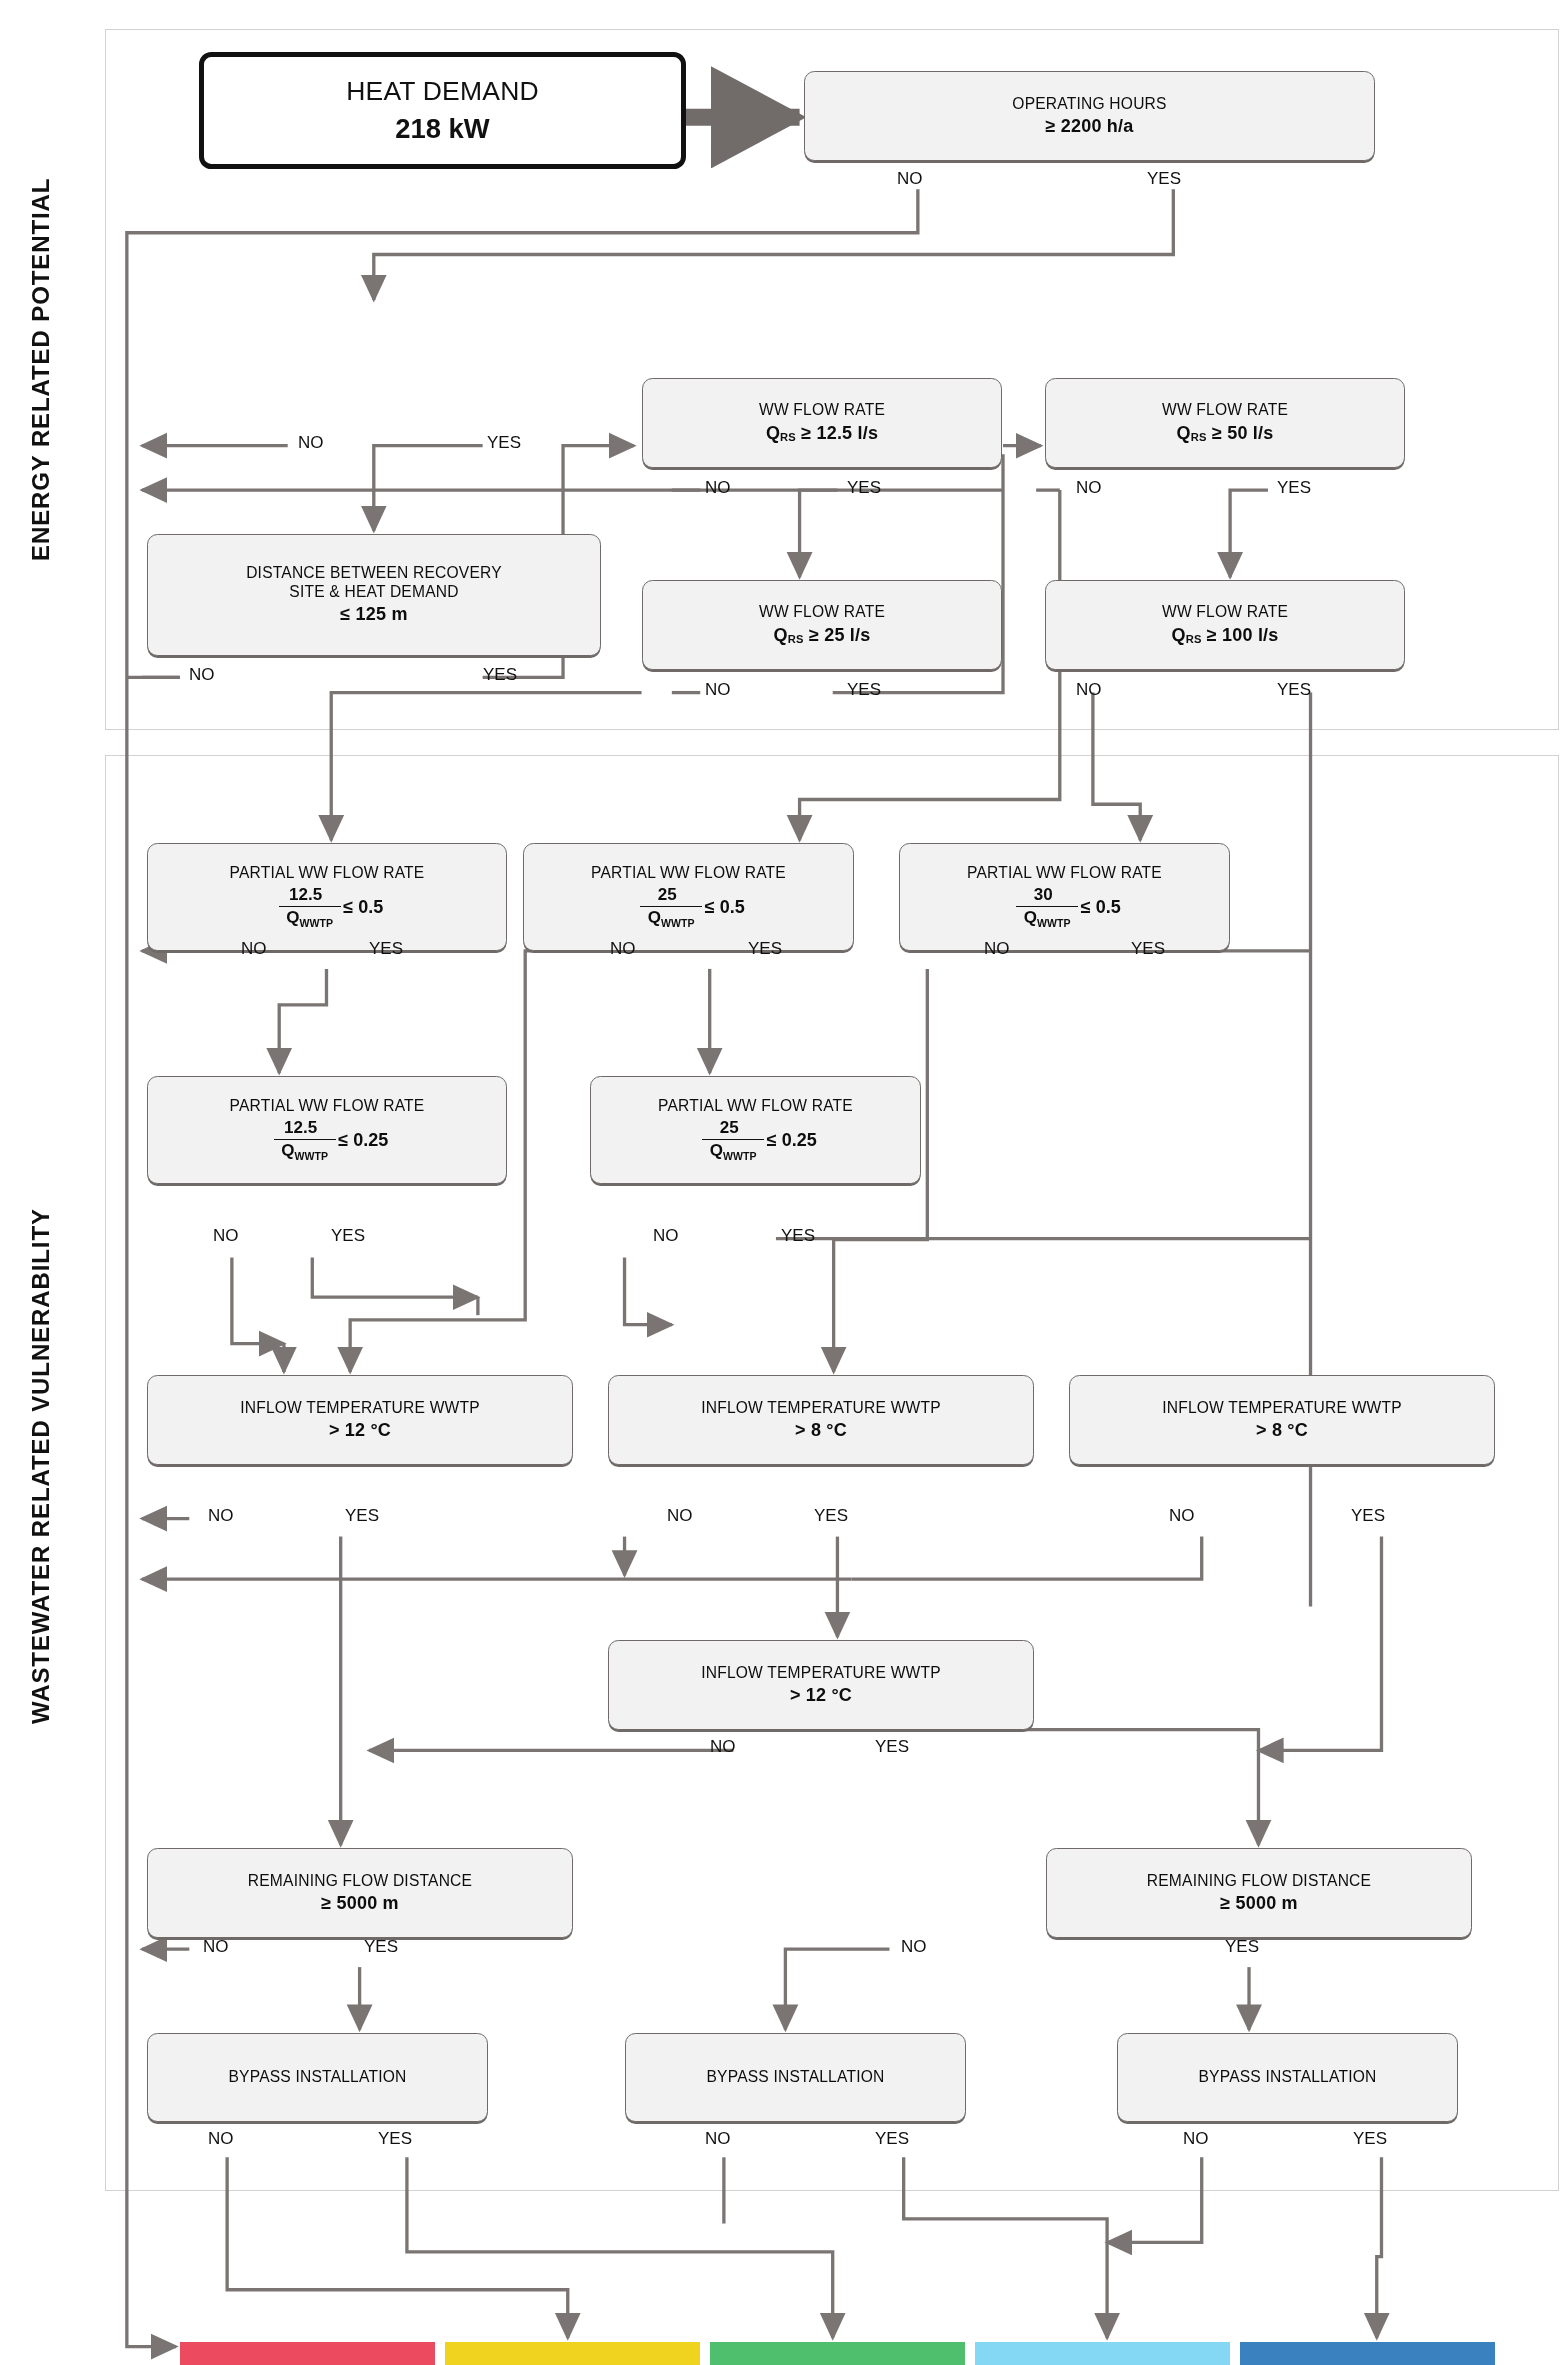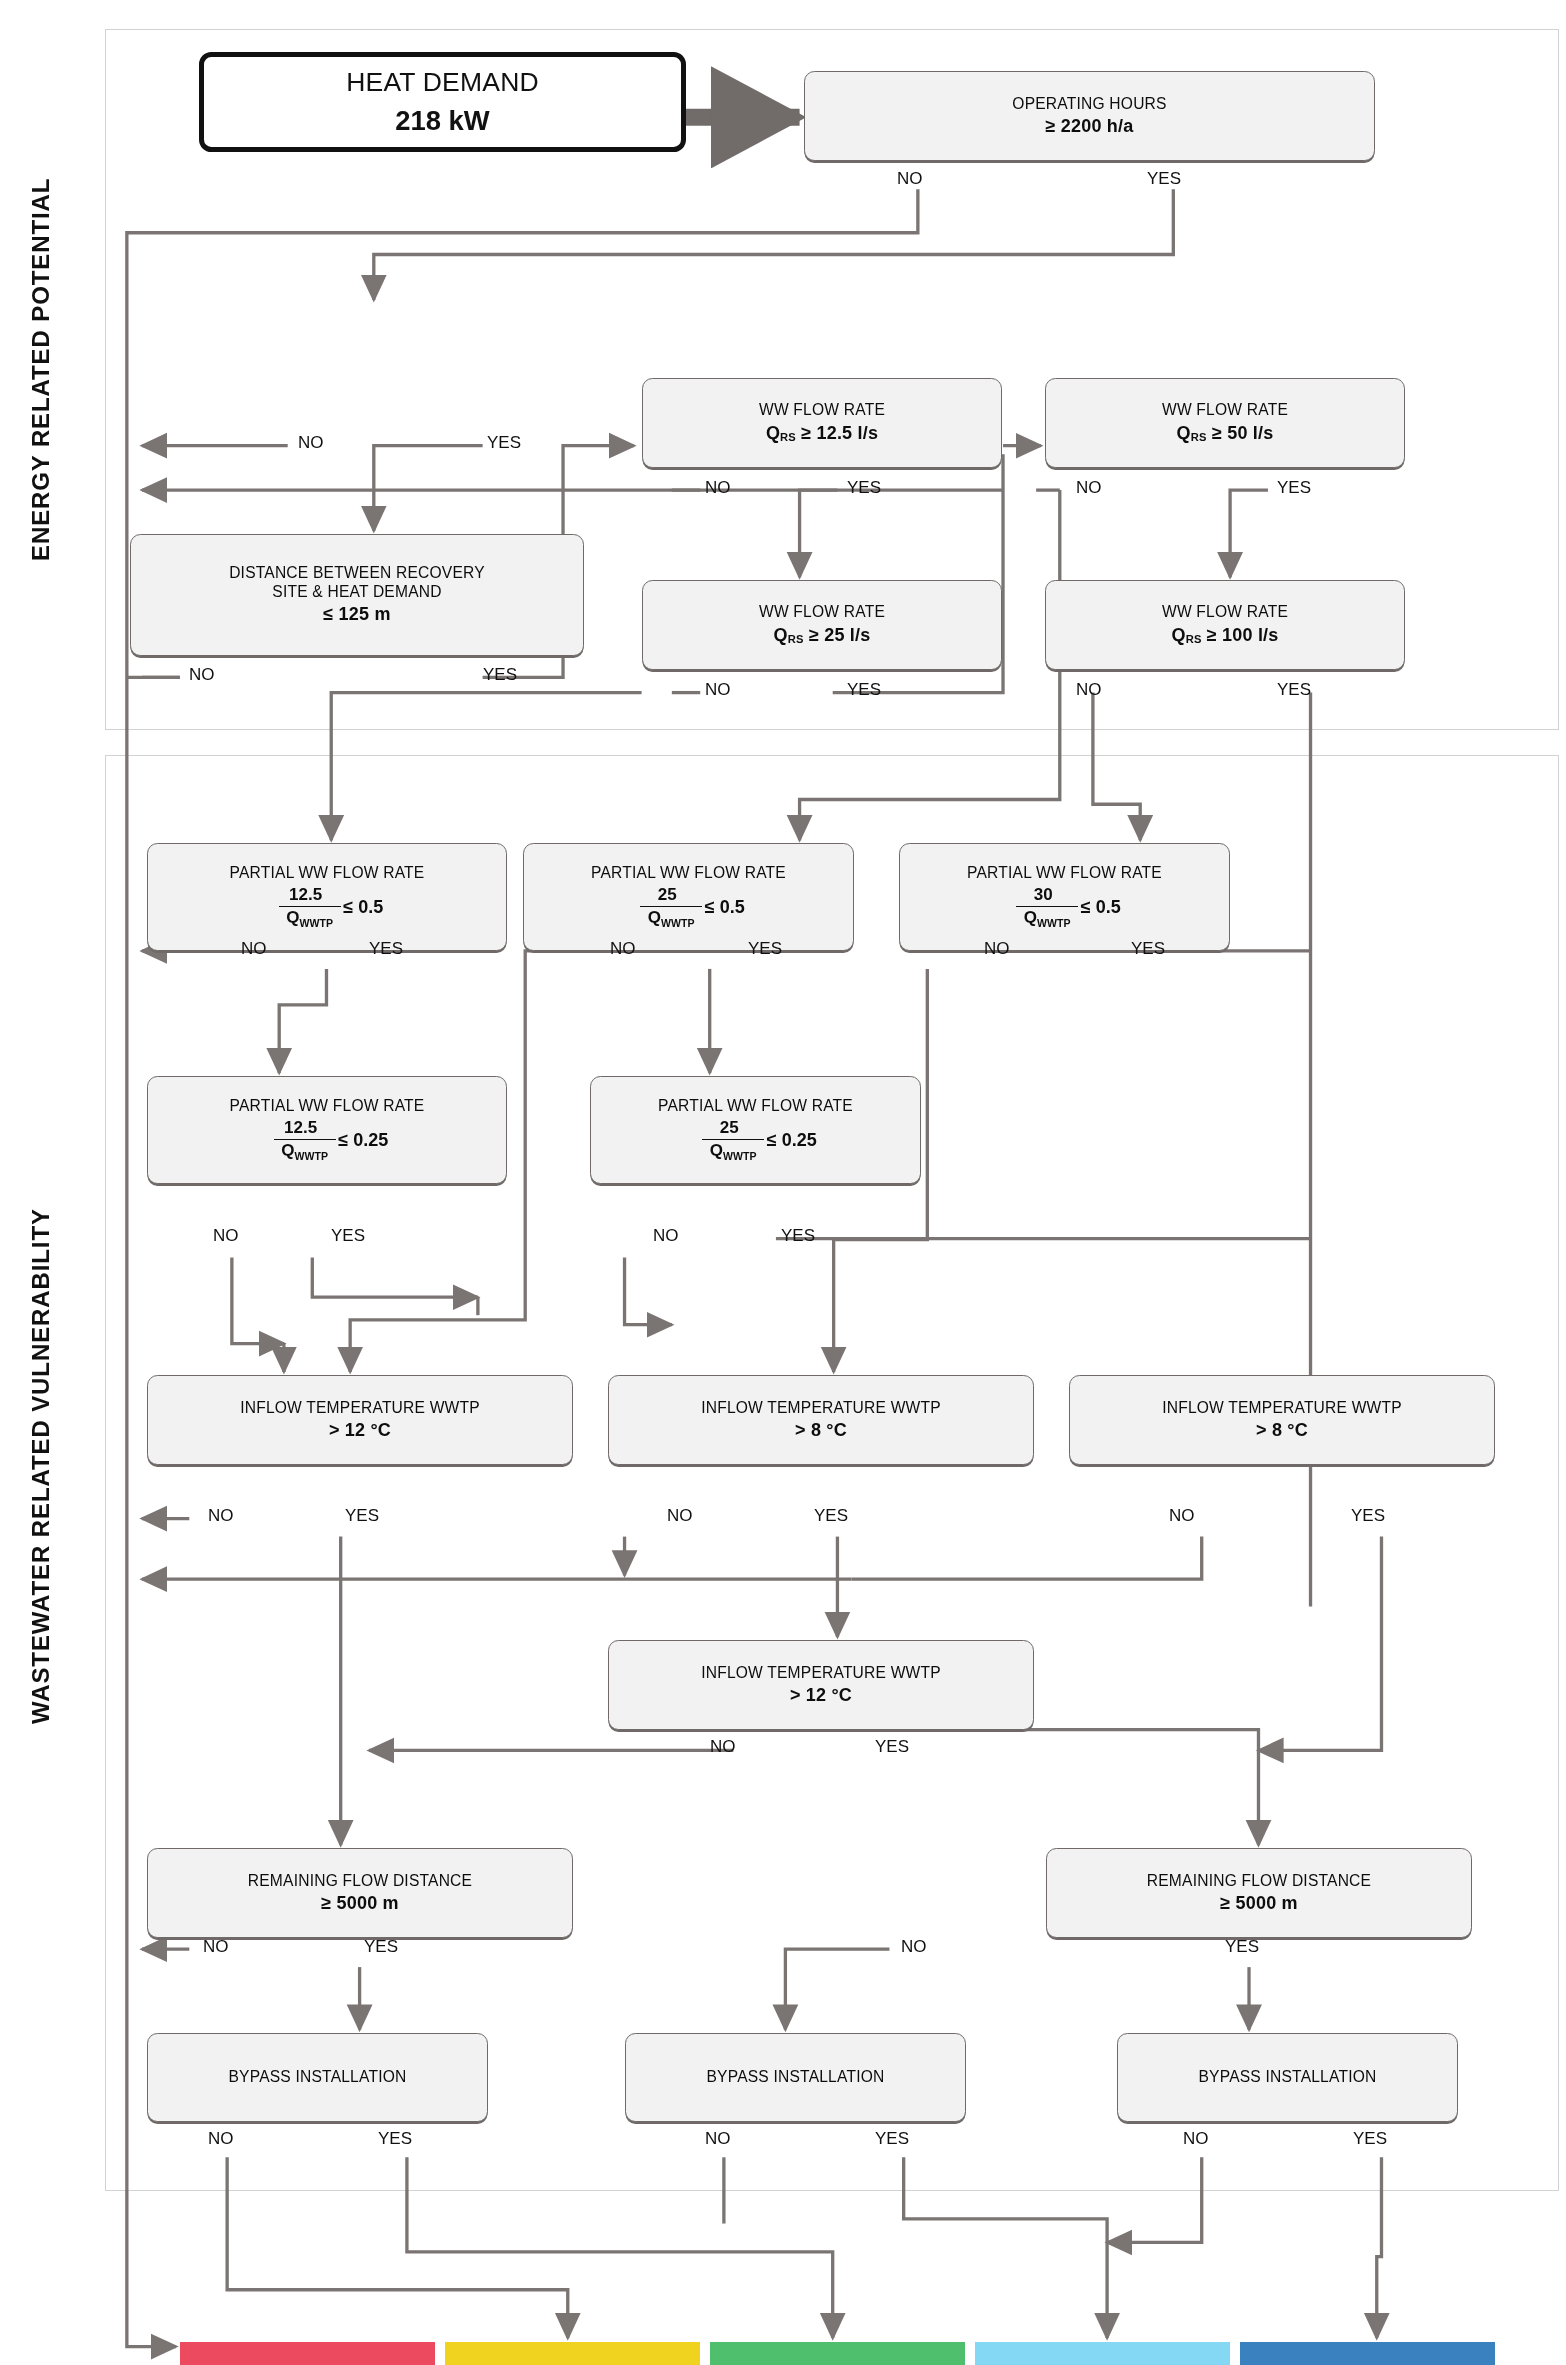--- a/index.html
+++ b/index.html
@@ -163,32 +163,32 @@
       <path d="M1530,4560 L1530,4700"></path>
 
       <path d="M2540,4560 L2540,4740 L2340,4740" marker-end="url(#ah)"></path>
 
       <path d="M1910,4560 L1910,4690 L2340,4690 L2340,4942" marker-end="url(#ah)"></path>
 
       <path d="M2920,4560 L2920,4770 L2910,4770 L2910,4942" marker-end="url(#ah)"></path>
     </g>
   </svg>
 
-  <div class="start" style="left:199px;top:52px;width:487px;height:100px;">
+  <div class="start" style="left:199px;top:52px;width:487px;height:117px;">
     <div class="t1">HEAT DEMAND</div>
     <div class="t2">218 kW</div>
   </div>
 
   <div class="node" style="left:804px;top:71px;width:571px;height:90px;">
     <div class="l1">OPERATING HOURS</div>
     <div class="l2">≥ 2200 h/a</div>
   </div>
 
 
-  <div class="node" style="left:130px;top:534px;width:454px;height:122px;">
+  <div class="node" style="left:147px;top:534px;width:454px;height:122px;">
     <div class="l1">DISTANCE BETWEEN RECOVERY</div>
     <div class="l1">SITE &amp; HEAT DEMAND</div>
     <div class="l2">≤ 125 m</div>
   </div>
 
   <div class="node" style="left:642px;top:378px;width:360px;height:90px;">
     <div class="l1">WW FLOW RATE</div>
     <div class="l2">
       <span>Q</span><span class="sub">RS</span>
       <span>≥ 12.5 l/s</span>

